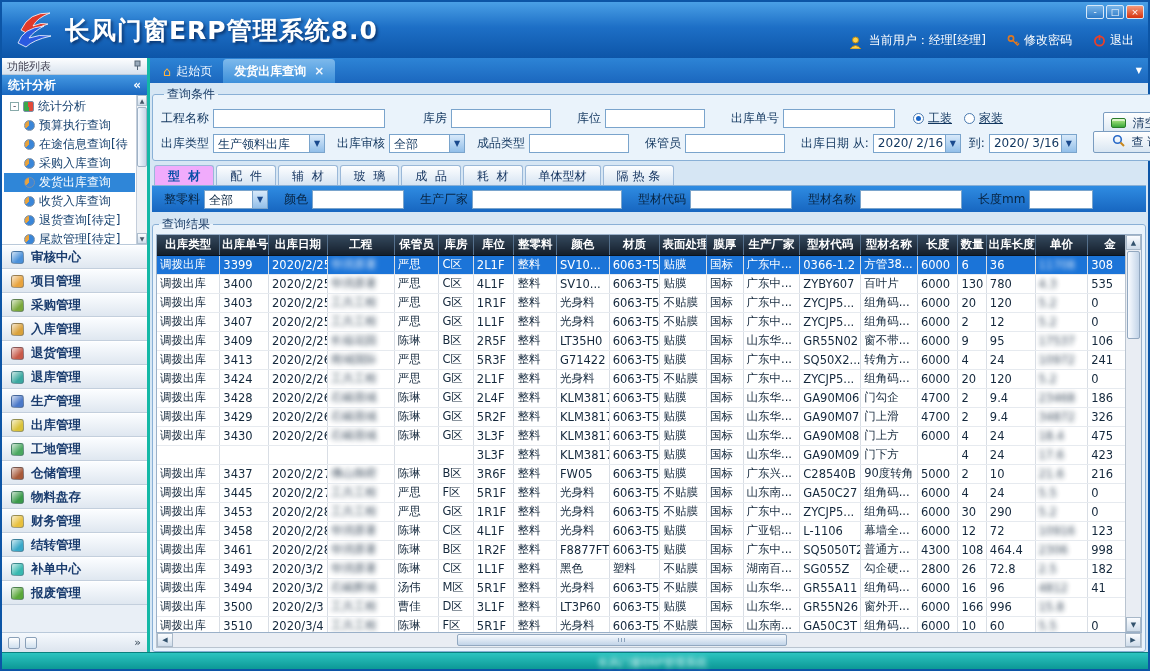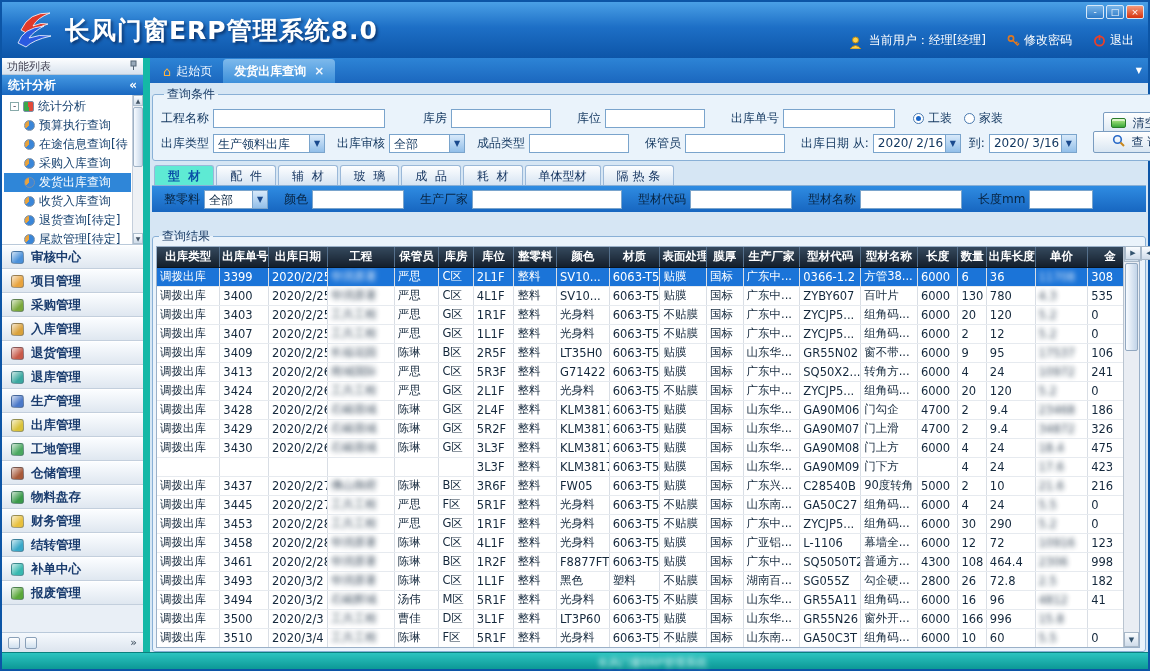--- a/index.html
+++ b/index.html
@@ -19,21 +19,21 @@
   .app-title { color:#fff; font-size:25px; font-weight:bold; letter-spacing:1px;
     text-shadow:2px 2px 3px rgba(0,10,40,.5); }
   .userbar { position:absolute; right:14px; bottom:9px; display:flex; align-items:flex-end; gap:7px; color:#fff; font-size:12px; }
   .u-group { display:flex; align-items:center; gap:4px; margin-left:14px; cursor:pointer; }
   .u-ic { display:inline-flex; align-items:center; }
 
   
   .main { flex:1; display:flex; min-height:0; }
 
   
-  .sidebar { width:148px; flex:none; display:flex; flex-direction:column; background:#e9eff6; border-right:7px solid #14b8a6; }
+  .sidebar { width:148px; flex:none; display:flex; flex-direction:column; background:#e9eff6; border-right:3px solid #14b8a6; }
   .sb-caption { height:17px; flex:none; font-size:11px; color:#445; padding:2px 5px;
     background:linear-gradient(#fdfeff,#d9e3ee); border-bottom:1px solid #b9c9da; display:flex; justify-content:space-between; align-items:center; }
   .sb-section { height:20px; flex:none; background:linear-gradient(#4498e2,#1a68c0); color:#fff; font-weight:bold;
     padding:0 6px; display:flex; justify-content:space-between; align-items:center; }
   .sb-tree { height:150px; flex:none; background:#fff; border-bottom:1px solid #b9c9da; position:relative; overflow:hidden; padding:2px 12px 2px 2px; }
   .tree-row { height:19px; display:flex; align-items:center; gap:4px; padding-left:6px; color:#15406e; white-space:nowrap; cursor:pointer; }
   .tree-row.child { padding-left:20px; }
   .tree-row.selected { background:#2f86d8; color:#fff; }
   .expander { width:9px; height:9px; border:1px solid #8aa; background:#fff; color:#334; font-size:9px; line-height:7px; text-align:center; flex:none; }
   .tree-ic { width:11px; height:11px; border-radius:50%; flex:none; border:1px solid #7a90a8;
@@ -66,42 +66,42 @@
   fieldset.panel { margin:3px 2px 0; border:1px solid #89b0d6; border-radius:3px; background:#eaf3fb; padding:3px 8px 4px; position:relative; }
   fieldset.panel legend { font-size:12px; color:#1a3c66; padding:0 3px; margin-left:3px; }
 
   .q-row { display:flex; align-items:center; height:25px; color:#10355e; white-space:nowrap; padding-right:118px; }
   .q-row label { margin-right:4px; }
   .inp { height:19px; border:1px solid #7aa4cc; background:#fff; display:inline-block; }
   .sel { display:inline-flex; height:19px; }
   .sel .val { border:1px solid #7aa4cc; background:#fff; padding:1px 4px; font-size:12px; min-width:30px; flex:1; overflow:hidden; white-space:nowrap; }
   .sel .arrow { width:15px; background:linear-gradient(#d8e9fa,#92bfe9); border:1px solid #7aa4cc; border-left:0;
     color:#1a4a8e; font-size:8px; text-align:center; line-height:17px; cursor:pointer; }
-  .radio-group { display:inline-flex; gap:12px; margin-left:18px; }
+  .radio-group { display:inline-flex; gap:12px; margin-left:18px;text-decoration:underline; }
   .radio { display:inline-flex; align-items:center; gap:4px; cursor:pointer; }
   .rb { width:11px; height:11px; border-radius:50%; border:1px solid #4a7ab0; background:#fff; display:inline-block; }
   .rb.checked::after { content:''; display:block; width:5px; height:5px; margin:2px; border-radius:50%; background:#1a66c8; }
   .btn { display:flex; align-items:center; justify-content:center; gap:6px; width:86px; height:22px; font-size:12px; color:#15365e;
     background:linear-gradient(#ffffff,#d9e6f2); border:1px solid #7a9cc0; border-radius:2px; cursor:pointer; }
   .btn-clear { position:absolute; top:9px; right:14px; }
   .btn-search { position:absolute; bottom:7px; right:24px; }
   .clear-ic { width:15px; height:10px; border:1px solid #2a7a2a; border-radius:2px;
     background:linear-gradient(#b8ec8a,#3aa83a); box-shadow:inset 0 2px 0 rgba(255,255,255,.6); }
 
   .mat-tabs { margin:4px 2px 0; height:21px; flex:none; display:flex; gap:2px; padding:0 2px; border-bottom:1px solid #89b0d6; }
   .mat-tab { padding:2px 13px; color:#12325e; background:linear-gradient(#fdfeff,#d6e4f2); border:1px solid #9ab8d8; border-bottom:none;
     border-radius:3px 3px 0 0; white-space:pre; cursor:pointer; }
-  .mat-tab.active { background:#5eead4; color:#0a50a8; font-weight:bold; }
+  .mat-tab.active { background:#f0abfc; color:#0a50a8; font-weight:bold; }
 
   .filter-bar { margin:0 2px; height:26px; flex:none; background:linear-gradient(#2f8ce2,#1766c0);
     display:flex; align-items:center; padding:0 10px; color:#07233f; white-space:nowrap; }
   .filter-bar label { margin:0 4px 0 16px; }
   .filter-bar label:first-child { margin-left:2px; }
 
-  fieldset.results { margin:16px 2px 0; flex:1; min-height:0; display:flex; flex-direction:row; padding:1px 3px 3px; }
+  fieldset.results { margin:4px 2px 0; flex:1; min-height:0; display:flex; flex-direction:column; padding:1px 3px 3px; }
   .grid-wrap { flex:1; min-height:0; position:relative; overflow:hidden; background:#fff; border:1px solid #9ab0c8; }
   table.grid { border-collapse:collapse; table-layout:fixed; width:976px; font-size:11.5px; }
   table.grid th { background:linear-gradient(#35495e,#141f2b); color:#fff; font-weight:bold; height:20px; padding:0 2px;
     border-right:1px solid #55708c; border-bottom:1px solid #0a1420; white-space:nowrap; overflow:hidden; font-size:11.5px; cursor:pointer; }
   table.grid td { height:19px; padding:0 3px; color:#14283c; border-right:1px solid #d9dee5; border-bottom:1px solid #e6eaef;
     white-space:nowrap; overflow:hidden; }
   tr.selected td { background:#1b74d8; color:#fff; }
   .cens { filter:blur(2.6px); opacity:.85; }
 
   .vscroll { position:absolute; top:0; right:0; bottom:0; width:16px; background:#e9edf3; border-left:1px solid #b9c4d0; }

